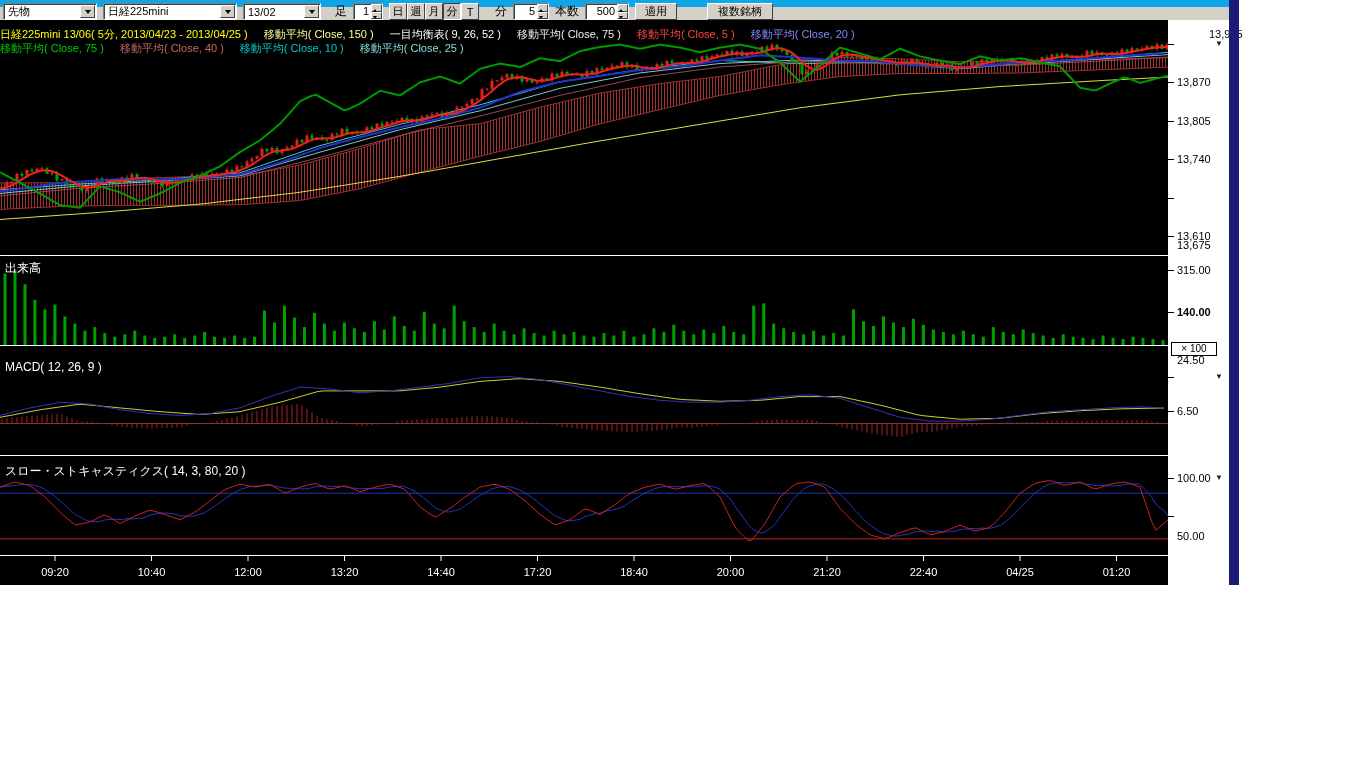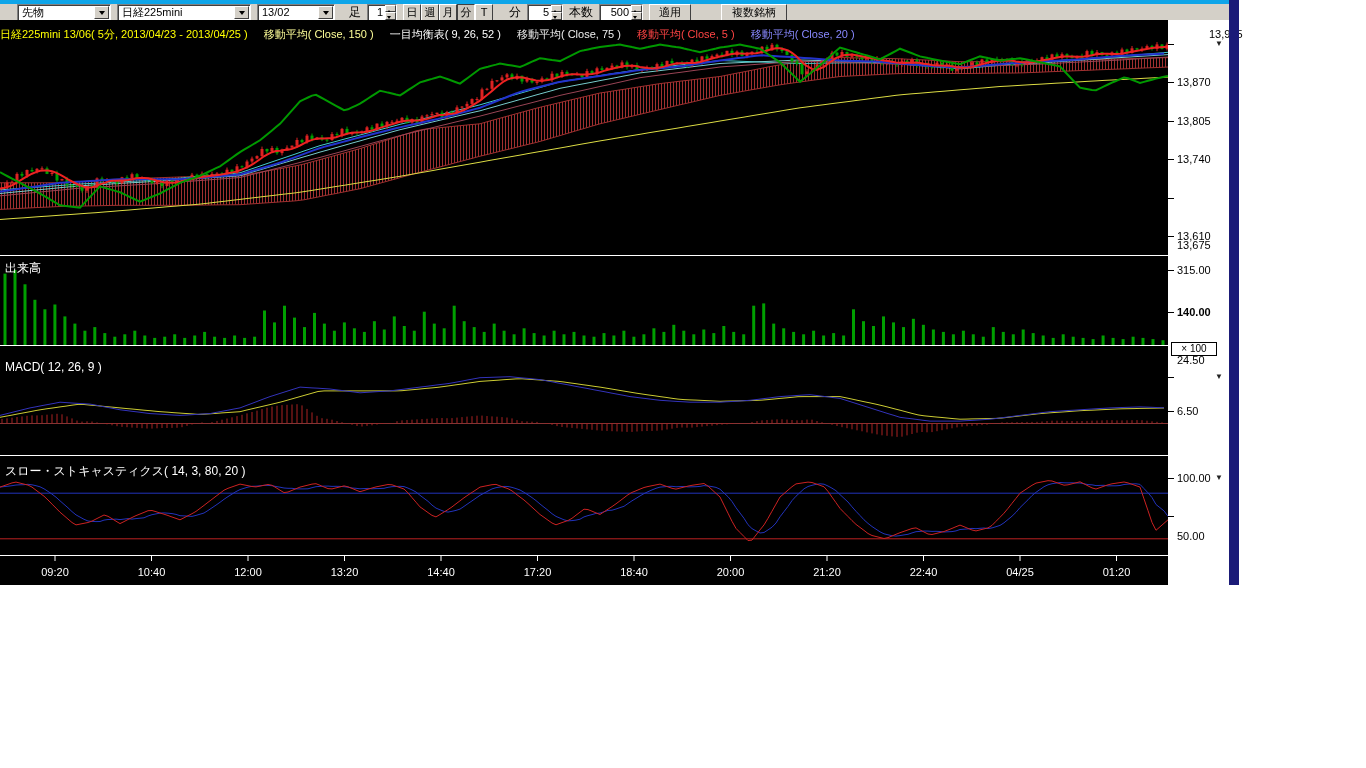--- a/index.html
+++ b/index.html
@@ -1,21 +1,21 @@
 <!DOCTYPE html>
 <html><head>
 <meta charset="utf-8">
 <style>
   *{margin:0;padding:0;box-sizing:border-box}
   html,body{background:#fff;font-family:"Liberation Sans","DejaVu Sans",sans-serif}
   #screen{position:relative;width:1366px;height:768px;background:#fff;overflow:hidden}
 
   
   #toolbar{position:absolute;left:0;top:0;width:1229px;height:20px;background:#d4d0c8;
-    border-top:4px solid #0ea5e9;display:flex;align-items:center;gap:6px;padding:0 17px;font-size:12px}
+    border-top:7px solid #0ea5e9;display:flex;align-items:flex-end;gap:6px;padding:0 3px;font-size:12px}
   .dropdown{height:17px;background:#fff;border:1px solid;border-color:#808080 #fff #fff #808080;
     box-shadow:inset 1px 1px 0 #404040;display:flex;align-items:center;justify-content:space-between;padding-left:4px}
   .dd-value{font-size:11px;white-space:nowrap;overflow:hidden}
   .dd-btn{width:15px;height:13px;margin-right:1px;background:#d4d0c8;border:1px solid;
     border-color:#fff #404040 #404040 #fff;display:flex;align-items:center;justify-content:center;flex:none}
   .dd-arrow{width:0;height:0;border:3px solid transparent;border-top:4px solid #000;margin-top:4px}
   .tlabel{font-size:12px;color:#000;white-space:nowrap}
   .spin{height:17px;background:#fff;border:1px solid;border-color:#808080 #fff #fff #808080;
     box-shadow:inset 1px 1px 0 #404040;display:flex}
   .spin-val{flex:1;font-size:11px;padding:1px 2px;text-align:right}
@@ -965,20 +965,21 @@
         <text x="827" y="556" fill="#fff" font-size="11" text-anchor="middle">21:20</text>
         <line x1="923.5" y1="536" x2="923.5" y2="541" stroke="#fff" stroke-width="1"></line>
         <text x="923.5" y="556" fill="#fff" font-size="11" text-anchor="middle">22:40</text>
         <line x1="1020" y1="536" x2="1020" y2="541" stroke="#fff" stroke-width="1"></line>
         <text x="1020" y="556" fill="#fff" font-size="11" text-anchor="middle">04/25</text>
         <line x1="1116.5" y1="536" x2="1116.5" y2="541" stroke="#fff" stroke-width="1"></line>
         <text x="1116.5" y="556" fill="#fff" font-size="11" text-anchor="middle">01:20</text>
       </svg>
     <div id="legend">
         <div class="legend-row"><span class="legend-item" style="color: rgb(255, 255, 0);">日経225mini 13/06( 5分, 2013/04/23 - 2013/04/25 )</span><span class="legend-item" style="color: rgb(255, 255, 153);">移動平均( Close, 150 )</span><span class="legend-item" style="color: rgb(255, 255, 255);">一目均衡表( 9, 26, 52 )</span><span class="legend-item" style="color: rgb(238, 238, 238);">移動平均( Close, 75 )</span><span class="legend-item" style="color: rgb(255, 68, 68);">移動平均( Close, 5 )</span><span class="legend-item" style="color: rgb(136, 136, 255);">移動平均( Close, 20 )</span></div>
+        <div class="legend-row"><span class="legend-item" style="color: rgb(0, 204, 0);">移動平均( Close, 75 )</span><span class="legend-item" style="color: rgb(204, 102, 102);">移動平均( Close, 40 )</span><span class="legend-item" style="color: rgb(0, 204, 204);">移動平均( Close, 10 )</span><span class="legend-item" style="color: rgb(136, 221, 221);">移動平均( Close, 25 )</span></div>
       </div>
     <div class="panel-label" id="vol-label">出来高</div>
     <div class="panel-label" id="macd-label">MACD( 12, 26, 9 )</div>
     <div class="panel-label" id="stoch-label">スロー・ストキャスティクス( 14, 3, 80, 20 )</div>
   </div>
 
   <div id="axis-strip">
     <div id="mult-badge">× 100</div>
   <div class="ytick-dash" style="top: 24px;"></div>
       <div class="ytick" style="top: 8px; margin-left: 32px;">13,935</div>

